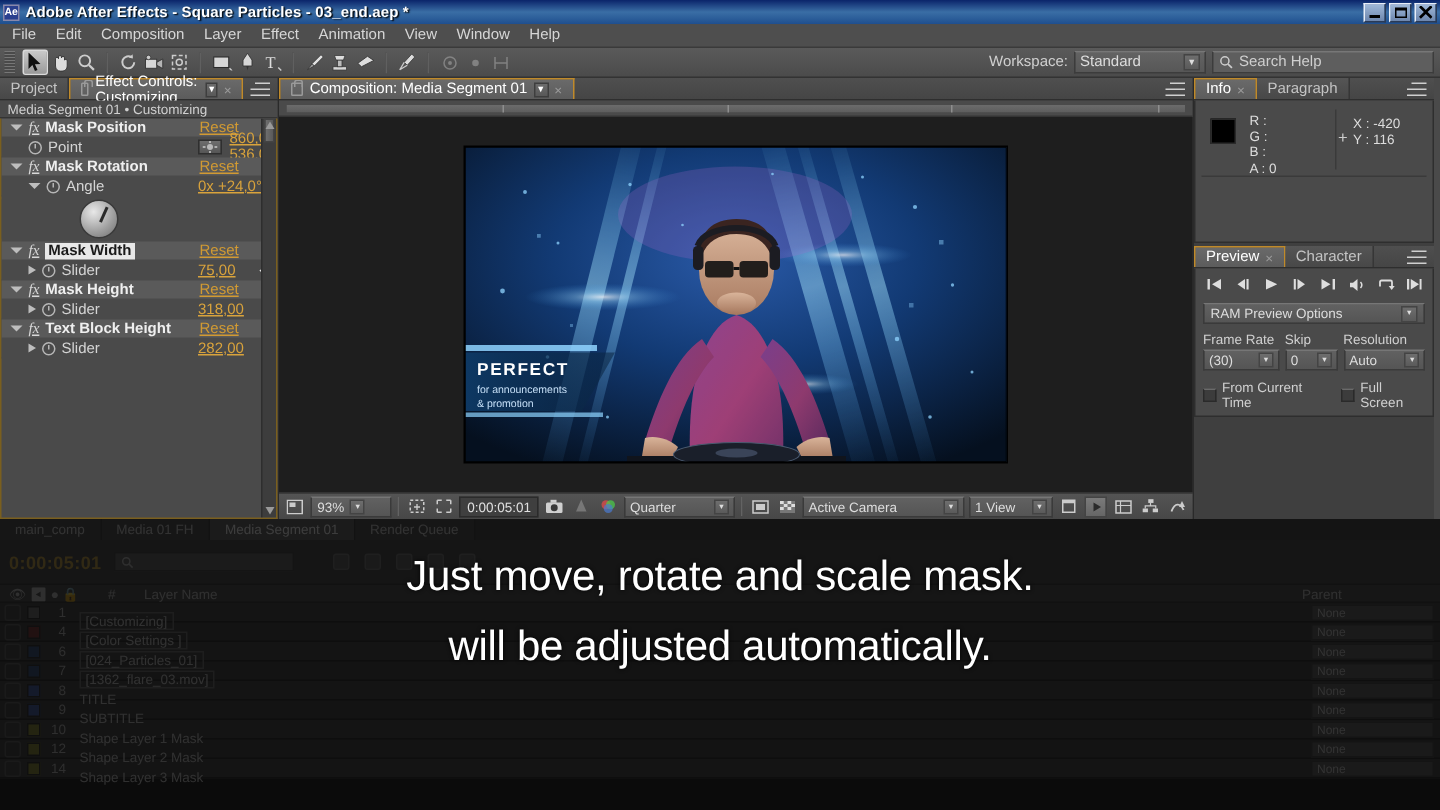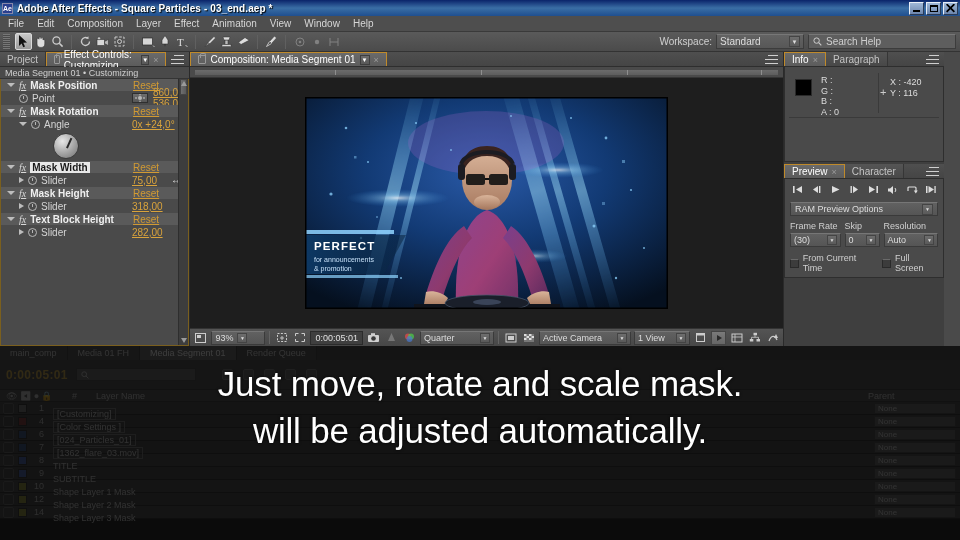--- a/index.html
+++ b/index.html
@@ -48,21 +48,21 @@
     border:1px solid #3c3c3c; border-top-color:#777; display:flex; align-items:center;
     padding:0 3px; font-size:10px; color:#ddd; }
   .ws-select .arrow { margin-left:auto; width:11px; height:11px;
     background:linear-gradient(to bottom,#6e6e6e,#5a5a5a); border:1px solid #444;
     display:flex; align-items:center; justify-content:center; font-size:6px; }
   .srch { width:148px; height:15px; background:#5e5e5e; border:1px solid #3c3c3c;
     border-top-color:#777; display:flex; align-items:center; padding:0 4px; gap:4px;
     font-size:10px; color:#cfcfcf; }
 
   
-  .main { position:absolute; left:0; top:52px; right:16px; height:294px; display:flex; background:#7dd3fc; }
+  .main { position:absolute; left:0; top:52px; right:4px; height:294px; display:flex; background:#7dd3fc; }
 
   
   .panel-tabs { height:15px; background:linear-gradient(to bottom,#4f4f4f,#454545);
     display:flex; align-items:stretch; border-bottom:1px solid #2e2e2e; }
   .ptab { display:flex; align-items:center; padding:0 7px; font-size:10px; color:#c4c4c4;
     background:linear-gradient(to bottom,#555,#484848); border-right:1px solid #363636; gap:4px; }
   .ptab.sel { background:linear-gradient(to bottom,#6a6a6a,#5c5c5c); color:#fff;
     border:1px solid #c08a2a; border-bottom:none; }
   .ptab .lock { width:8px; height:9px; border:1px solid #9a9a9a; border-radius:1px;
     position:relative; }
@@ -206,21 +206,21 @@
   .tl-num { width:18px; text-align:right; padding-right:5px; color:#b8b8b8; }
   .tl-eye { width:11px; height:11px; margin-left:3px; border:1px solid #555; border-radius:2px; flex:none; }
   .tl-name { flex:1; padding-left:4px;margin-top:12px; }
   .tl-name .brk { color:#c9c9c9; border:1px solid #6a6a6a; padding:0 3px; }
   .tl-parent { width:86px; display:flex; align-items:center; gap:3px; padding-right:4px; }
   .tl-psel { flex:1; height:11px; background:#555; border:1px solid #3a3a3a; font-size:8px;
     color:#ccc; display:flex; align-items:center; padding:0 3px; }
 
   
   .subtitle { position:absolute; left:0; right:0; top:360px; text-align:center;
-    font-size:35px; color:#fff; line-height:47px; letter-spacing:-.2px;
+    font-size:28px; color:#fff; line-height:47px; letter-spacing:-.2px;
     text-shadow:0 0 3px rgba(0,0,0,.9); pointer-events:none; }
 </style>
 </head>
 <body>
 
 <div id="app">
 
   <div class="titlebar">
     <div class="ae-logo">Ae</div>
     <div class="title-text">Adobe After Effects - Square Particles - 03_end.aep *</div>
@@ -675,21 +675,21 @@
           <svg width="12" height="10" viewBox="0 0 12 10">
               <rect x="1" y="1" width="10" height="8" fill="#777"></rect>
               <rect x="1" y="1" width="2.5" height="2" fill="#ddd"></rect>
               <rect x="6" y="1" width="2.5" height="2" fill="#ddd"></rect>
               <rect x="3.5" y="3" width="2.5" height="2" fill="#ddd"></rect>
               <rect x="8.5" y="3" width="2.5" height="2" fill="#ddd"></rect>
               <rect x="1" y="5" width="2.5" height="2" fill="#ddd"></rect>
               <rect x="6" y="5" width="2.5" height="2" fill="#ddd"></rect>
             </svg>
         </div>
-        <div class="cb-sel" style="width:92px">
+        <div class="cb-sel" style="width:108px">
           <span>Active Camera</span>
           <span class="arrow" style="margin-left:auto">▼</span>
         </div>
         <div class="cb-sel" style="width:56px">
           <span>1 View</span>
           <span class="arrow" style="margin-left:auto">▼</span>
         </div>
         <div class="cb-ico">
           <svg width="11" height="11" viewBox="0 0 11 11">
               <rect x="1.5" y="1.5" width="8" height="8" fill="none" stroke="#ccc"></rect>

